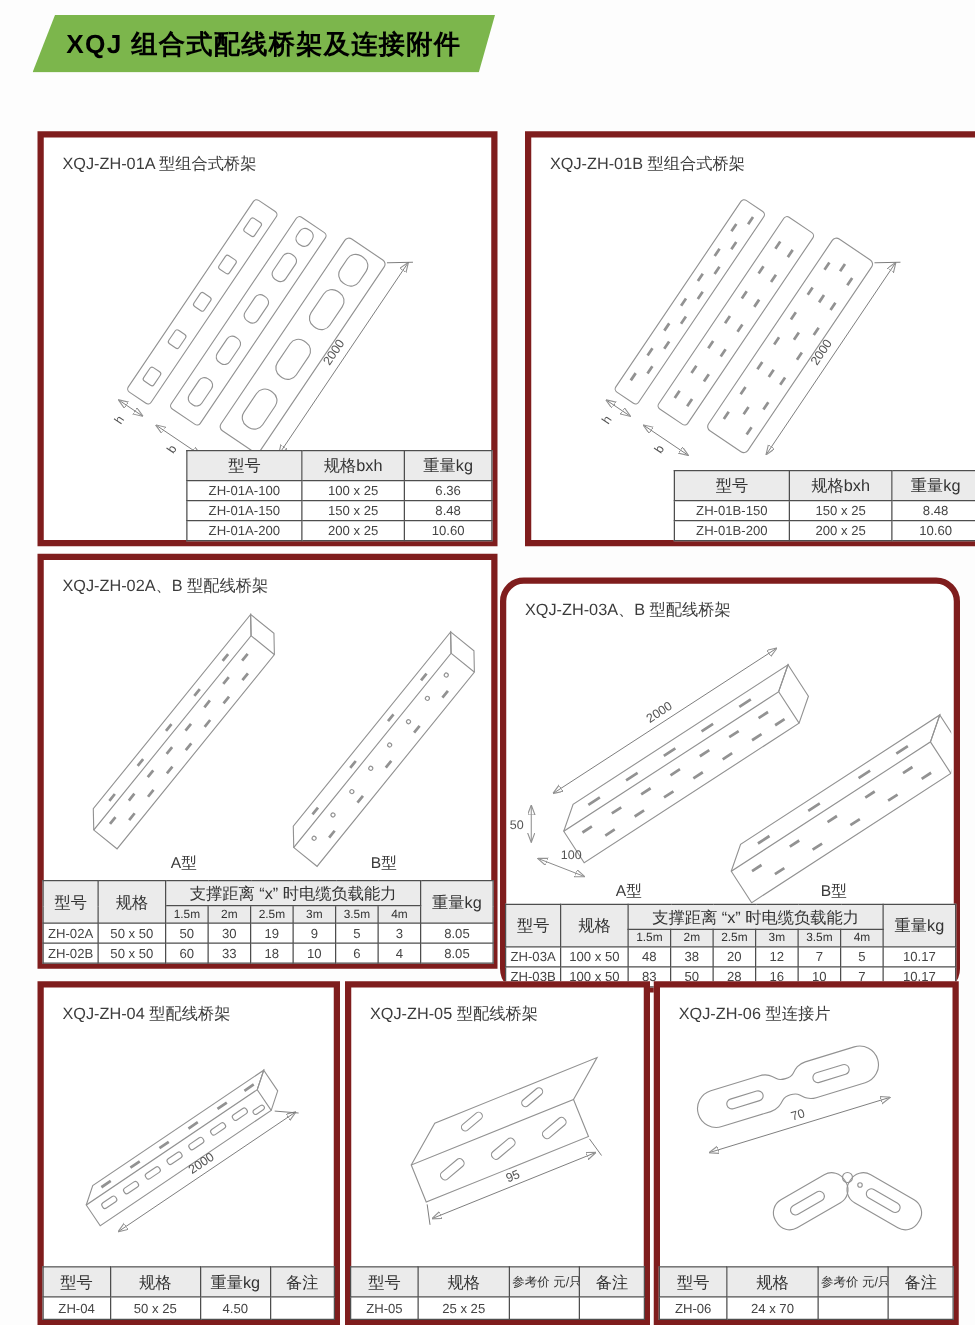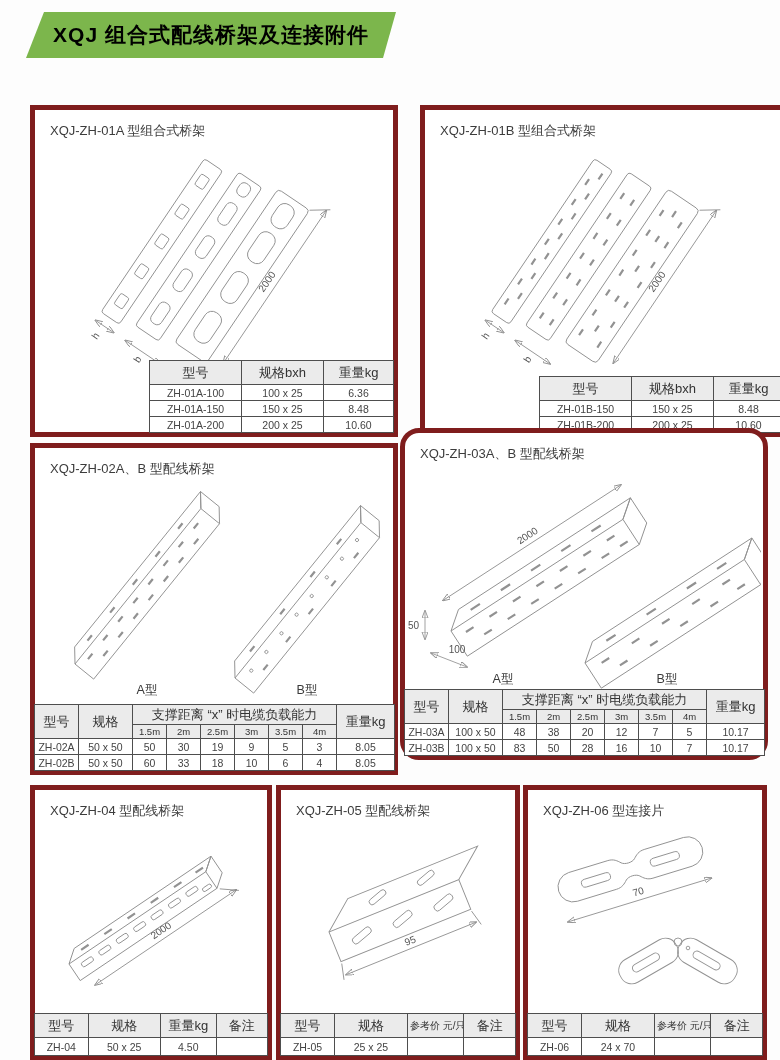--- a/index.html
+++ b/index.html
@@ -13,21 +13,21 @@
     background:#7cb64c;
     clip-path:polygon(18px 0,100% 0,calc(100% - 13px) 100%,0 100%);
     display:flex;align-items:center;justify-content:center;
   }
   .banner span{color:#000000;font-size:21px;font-weight:bold;letter-spacing:1px;}
   
   .panel{position:absolute;border:5px solid #7f1d1d;background:#fff;}
   #p-zh01a{left:30px;top:105px;width:358px;height:322px;}
   #p-zh01b{left:420px;top:105px;width:358px;height:322px;}
   #p-zh02 {left:30px;top:443px;width:358px;height:322px;}
-  #p-zh03 {left:400px;top:428px;width:358px;height:322px;border-radius:19px;}
+  #p-zh03 {left:400px;top:462px;width:358px;height:322px;border-radius:19px;}
   #p-zh04 {left:30px;top:785px;width:232px;height:265px;}
   #p-zh05 {left:276px;top:785px;width:234px;height:265px;}
   #p-zh06 {left:523px;top:785px;width:234px;height:265px;}
   .panel-title{position:absolute;top:12px;left:15px;font-size:13px;color:#3c3c3c;}
   
   .drawing{position:absolute;left:0;top:30px;}
   .drawing.low{top:34px;}
   .ln rect,.ln path,.ln line,.ln circle{fill:none;stroke:#929292;stroke-width:.9;}
   .ln .dashes{stroke-width:2.2;}
   .dim line{stroke:#7a7a7a;stroke-width:.7;}

